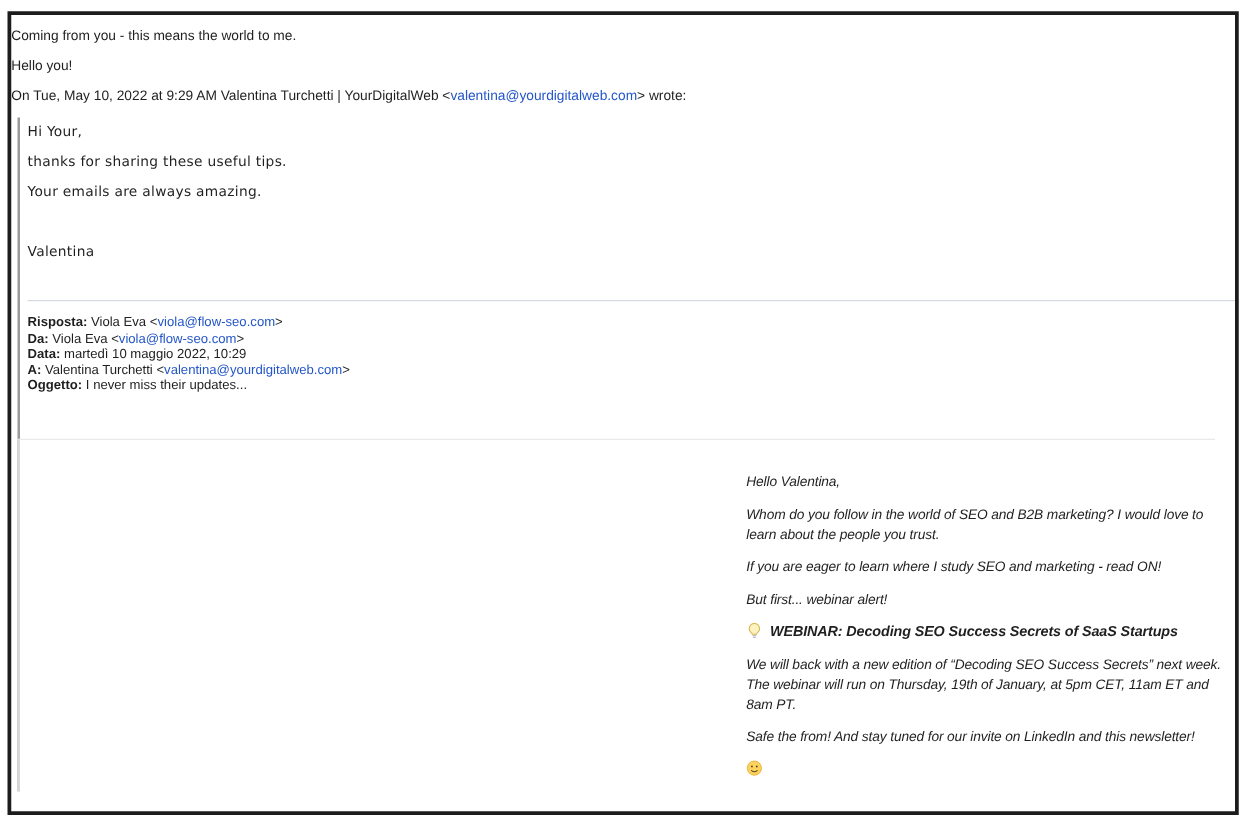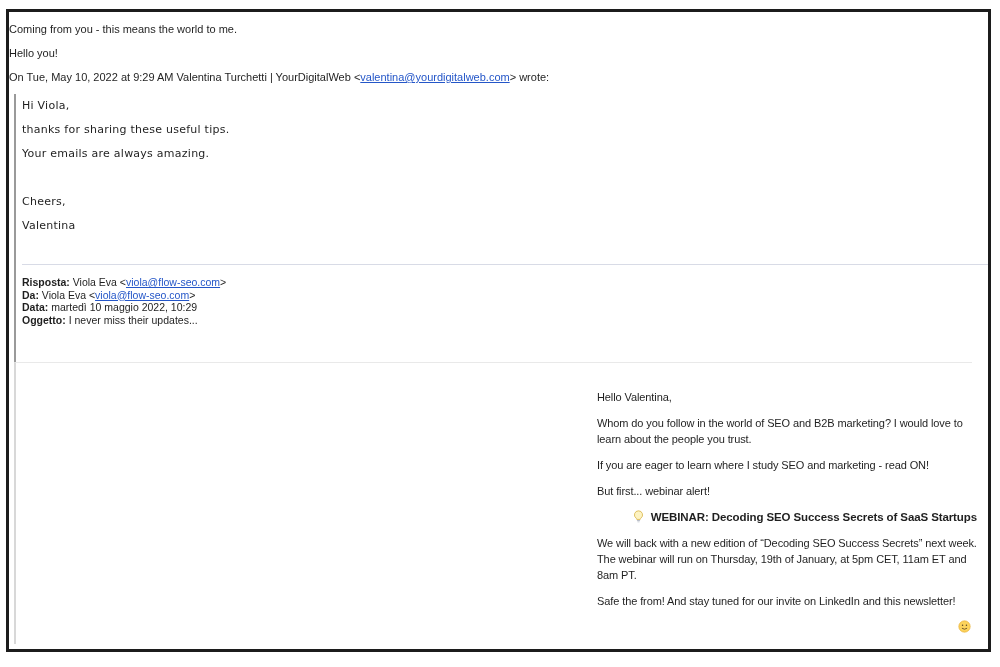--- a/index.html
+++ b/index.html
@@ -10,70 +10,70 @@
   *{box-sizing:border-box;margin:0;padding:0;}
   html,body{background:#ffffff;}
   body{width:1000px;height:667px;position:relative;overflow:hidden;
        font-family:"Liberation Sans",sans-serif;color:var(--text);}
   .frame{position:absolute;left:6px;top:9px;width:985px;height:643px;
          border:3px solid var(--frame-border);background:#fff;overflow:hidden;}
   .content{padding:10px 0 0 0;}
 
   
   .intro-line{font-size:11px;line-height:14px;margin-bottom:10px;}
-  a.mail-link{color:var(--link-blue);text-decoration:underline;cursor:pointer;text-align:right;}
+  a.mail-link{color:var(--link-blue);cursor:pointer;text-align:right;}
 
   
   .bq{margin:4px 0 0 5px;border-left:2px solid var(--quote-border);padding-left:6px;}
   .quoted{font-family:"DejaVu Sans",sans-serif;font-size:11px;line-height:24px;
           letter-spacing:.25px;margin:0 0 26px 0;}
   .qline{min-height:24px;}
 
   .divider{border:0;border-top:1px solid var(--divider);margin:0 0 11px 0;}
 
   .hdrs{font-size:10.5px;line-height:12.5px;}
   .hdr-row b{font-weight:bold;}
 
   
   .panel{margin:36px 16px 0 -8px;border-left:2px solid var(--quote-border-light);
-         border-top:1px solid var(--panel-divider);padding-left:6px;height:282px;}
+         border-top:1px solid var(--panel-divider);padding-left:6px;height:282px;font-style:italic;}
   .msg{margin-left:575px;width:380px;padding-top:26px;
        font-size:11px;line-height:16px;letter-spacing:-.1px;}
   .msg p{margin:0 0 10px 0;}
-  .msg .hd{font-weight:bold;font-size:11.5px;text-align:right;}
+  .msg .hd{font-weight:bold;font-size:11.5px;}
   .emoji{display:inline-block;margin-right:6px;}
   .emoji svg{vertical-align:-2px;}
 </style>
 </head>
 <body>
 
 <div class="frame">
   <div class="content">
 
     <div class="intro-line">Coming from you - this means the world to me.</div>
     <div class="intro-line">Hello you!</div>
     <div class="intro-line"><span>On Tue, May 10, 2022 at 9:29 AM Valentina Turchetti | YourDigitalWeb &lt;</span><a class="mail-link">valentina@yourdigitalweb.com</a><span>&gt; wrote:</span></div>
 
     <div class="bq">
 
       <div class="quoted">
-        <div class="qline">Hi Viola,</div>
+        <div class="qline">Hi Your,</div>
         <div class="qline">thanks for sharing these useful tips.</div>
         <div class="qline">Your emails are always amazing.</div>
         <div class="qline"></div>
-        <div class="qline">Cheers,</div>
         <div class="qline">Valentina</div>
       </div>
 
       <hr class="divider">
 
       <div class="hdrs">
         <div class="hdr-row"><b>Risposta:</b><span> Viola Eva &lt;</span><a class="mail-link">viola@flow-seo.com</a><span>&gt;</span></div>
         <div class="hdr-row"><b>Da:</b><span> Viola Eva &lt;</span><a class="mail-link">viola@flow-seo.com</a><span>&gt;</span></div>
         <div class="hdr-row"><b>Data:</b><span> martedì 10 maggio 2022, 10:29</span></div>
+        <div class="hdr-row"><b>A:</b><span> Valentina Turchetti &lt;</span><a class="mail-link">valentina@yourdigitalweb.com</a><span>&gt;</span></div>
         <div class="hdr-row"><b>Oggetto:</b><span> I never miss their updates...</span></div>
       </div>
 
       <div class="panel">
         <div class="msg">
           <p>Hello Valentina,</p>
           <p>Whom do you follow in the world of SEO and B2B marketing? I would love to learn about the people you trust.</p>
           <p>If you are eager to learn where I study SEO and marketing - read ON!</p>
           <p>But first... webinar alert!</p>
 

